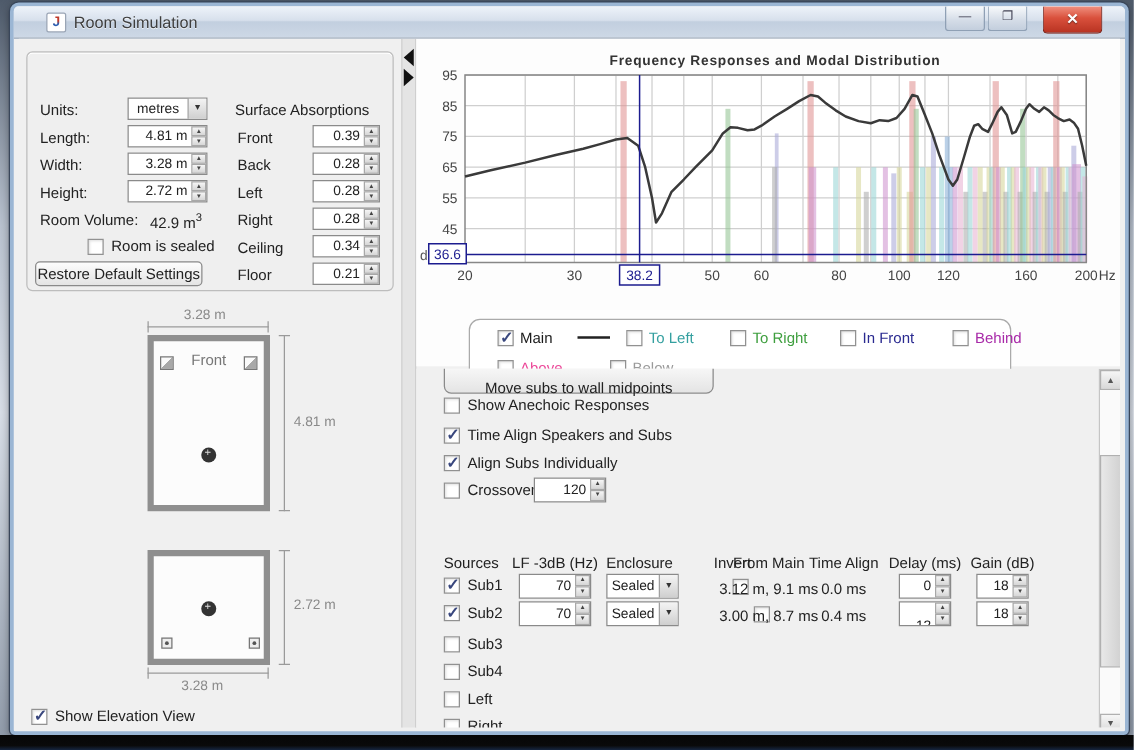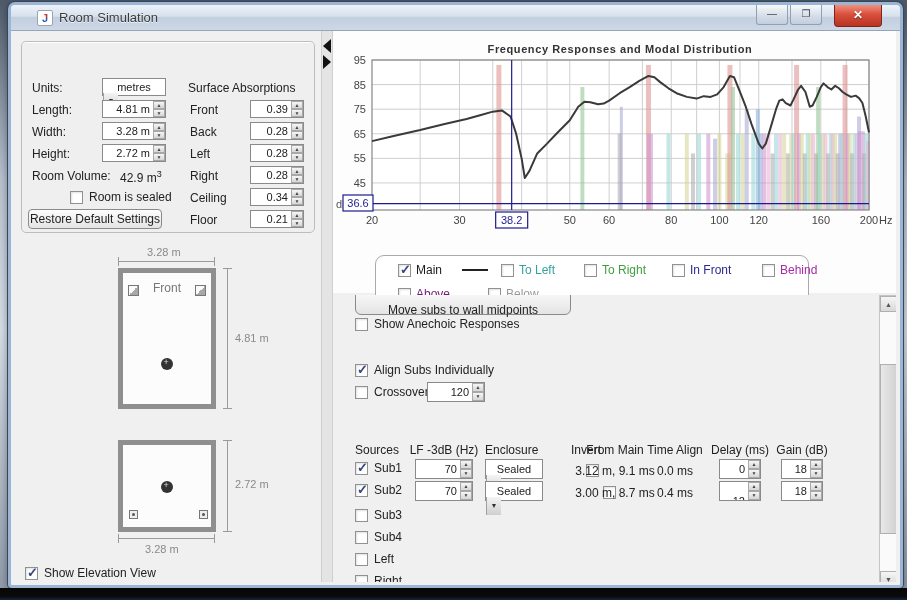--- a/index.html
+++ b/index.html
@@ -40,21 +40,21 @@
   .collapse-btn { position:absolute; right:7px; top:3px; width:17px; height:17px; border:1px solid #aaa; border-radius:50%;
     background:linear-gradient(#fff,#ddd); color:#667; font-size:10px; text-align:center; line-height:15px; }
   .collapse-btn span { display:inline-block; transform:rotate(90deg); }
 
   .fld-label { font-size:12px; color:#222; }
   .spin { display:flex; background:#fff; border:1px solid #8a8a8a; height:18px; }
   .spin .val { flex:1; font-size:11px; text-align:right; padding:2px 3px 0 2px; overflow:hidden; white-space:nowrap; }
   .spin .btns { width:12px; display:flex; flex-direction:column; }
   .spin .btns b { flex:1; font-weight:normal; background:linear-gradient(#f6f6f6,#d6d6d6); border:1px solid #a8a8a8;
     font-size:5px; line-height:6px; color:#444; text-align:center; }
-  .combo { display:flex; background:#fff; border:1px solid #8a8a8a; height:18px;flex-direction:column; }
+  .combo { display:flex; background:#fff; border:1px solid #8a8a8a; height:18px; }
   .combo .val { flex:1; font-size:11px; text-align:center; padding-top:2px; }
   .combo .arrow { width:15px; background:linear-gradient(#f4f4f4,#cfcfcf); border-left:1px solid #a0a0a0;
     color:#333; font-size:7px; text-align:center; line-height:16px; }
   .jbtn { background:linear-gradient(#fdfdfd,#e4e4e4); border:1px solid #8a8a8a; border-radius:4px;
     font-size:12px; color:#222; text-align:center; }
   .cb { width:13px; height:13px; background:#fff; border:1px solid #919191; display:inline-block; position:relative;
     box-shadow:inset 1px 1px 2px rgba(0,0,0,.12); flex:none; }
   .cb.checked::after { content:"\2713"; position:absolute; left:1px; top:-3px; font-size:13px; font-weight:bold; color:#39477e; }
   .cbrow { display:flex; align-items:center; gap:6px; font-size:12px; }
 
@@ -379,35 +379,39 @@
         <div class="lg-item" style="left:296px;top:7px">
           <span class="cb"></span>
           <span style="color: rgb(42, 42, 144);">In Front</span>
         </div>
         <div class="lg-item" style="left:386px;top:7px">
           <span class="cb"></span>
           <span style="color: rgb(168, 41, 168);">Behind</span>
         </div>
         <div class="lg-item" style="left:22px;top:31px">
           <span class="cb"></span>
-          <span style="color: #701a75;">Above</span>
+          <span style="color: #ec4899;">Above</span>
         </div>
         <div class="lg-item" style="left:112px;top:31px">
           <span class="cb"></span>
           <span style="color: rgb(154, 154, 154);">Below</span>
         </div>
       </div>
     </div>
 
     <div class="abs right-bottom">
       <div class="abs jbtn" style="left:22px;top:-8px;width:216px;height:28px;line-height:44px;border-radius:6px">Move subs to wall midpoints</div>
 
       <div class="abs cbrow" style="left:22px;top:22px">
         <span class="cb"></span>
         <span>Show Anechoic Responses</span>
+      </div>
+      <div class="abs cbrow" style="left:22px;top:46px">
+        <span class="cb checked"></span>
+        <span>Time Align Speakers and Subs</span>
       </div>
       <div class="abs cbrow" style="left:22px;top:68px">
         <span class="cb checked"></span>
         <span>Align Subs Individually</span>
       </div>
       <div class="abs cbrow" style="left:22px;top:90px">
         <span class="cb"></span>
         <span>Crossover Filter (Hz)</span>
       </div>
       <div class="abs spin" style="left:94px;top:87px;width:58px;height:20px">

